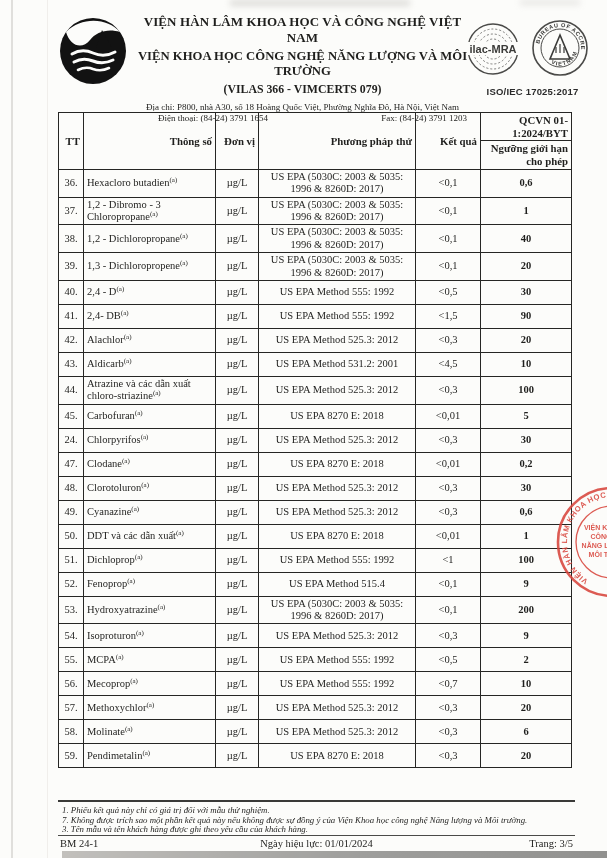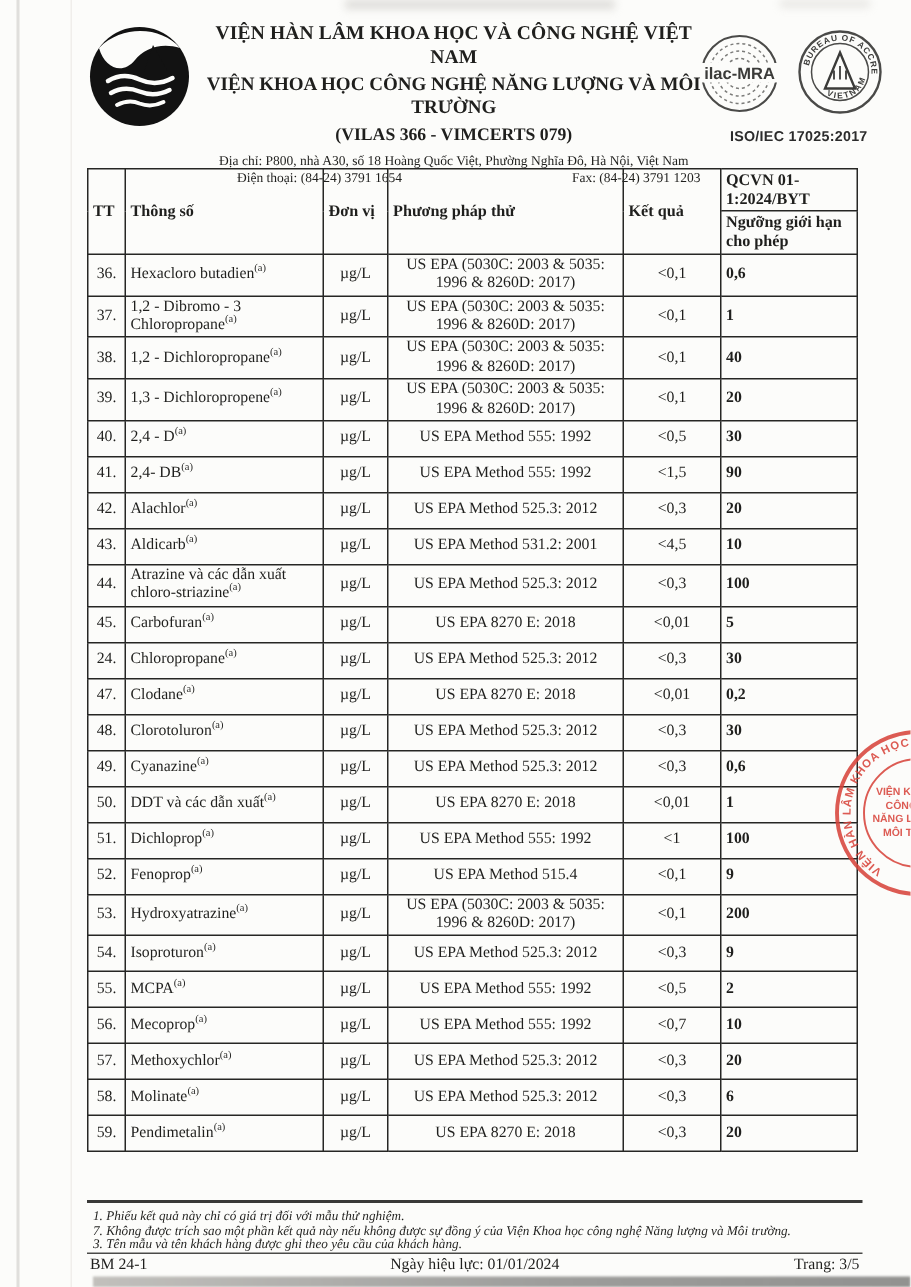--- a/index.html
+++ b/index.html
@@ -36,29 +36,29 @@
   
   table.results {
     position:absolute; left:58px; top:112px; width:513px;
     border-collapse:collapse; table-layout:fixed;
     font-size:10.5px; line-height:1.18;
   }
   table.results th, table.results td {
     border:1px solid #262624; vertical-align:middle; padding:1px 3px;
   }
   table.results { border:1.5px solid #1d1d1b; }
-  table.results thead th { font-weight:bold; text-align:left; font-size:10.8px; }
+  table.results thead th { font-weight:bold; text-align:right; font-size:10.8px; }
   .th-top { height:25px; }
   .th-sub { height:28px; }
   td.c-tt { text-align:center; }
   td.c-param { text-align:left; padding-left:5px; }
   td.c-unit { text-align:center; }
   td.c-method { text-align:center; }
   td.c-result { text-align:center; }
-  td.c-limit { font-weight:bold;font-family:Liberation Serif, serif; }
+  td.c-limit { text-align:center; font-weight:bold;font-family:Liberation Serif, serif; }
   tbody td { height:24px; }
   sup.pm { font-size:7px; vertical-align:super; line-height:0; }
 
   
   .stamp { position:absolute; left:546px; top:480px; opacity:.88; z-index:5; }
 
   
   .rule-top { position:absolute; left:58px; top:800px; width:517px; height:2px; background:#3a3a38; }
   .footnotes { position:absolute; left:62px; top:806px; width:510px; font-style:italic; font-size:8.8px; line-height:9.6px; }
   .rule-mid { position:absolute; left:58px; top:835px; width:517px; height:1px; background:#4a4a48; }
@@ -228,21 +228,21 @@
       <tr>
     <td class="c-tt">45.</td>
     <td class="c-param"><span>Carbofuran</span><sup class="pm">(a)</sup></td>
     <td class="c-unit">µg/L</td>
     <td class="c-method">US EPA 8270 E: 2018</td>
     <td class="c-result">&lt;0,01</td>
     <td class="c-limit">5</td>
   </tr>
       <tr>
     <td class="c-tt">24.</td>
-    <td class="c-param"><span>Chloropropane</span><sup class="pm">(a)</sup></td>
+    <td class="c-param"><span>Chlorpyrifos</span><sup class="pm">(a)</sup></td>
     <td class="c-unit">µg/L</td>
     <td class="c-method">US EPA Method 525.3: 2012</td>
     <td class="c-result">&lt;0,3</td>
     <td class="c-limit">30</td>
   </tr>
       <tr>
     <td class="c-tt">47.</td>
     <td class="c-param"><span>Clodane</span><sup class="pm">(a)</sup></td>
     <td class="c-unit">µg/L</td>
     <td class="c-method">US EPA 8270 E: 2018</td>

